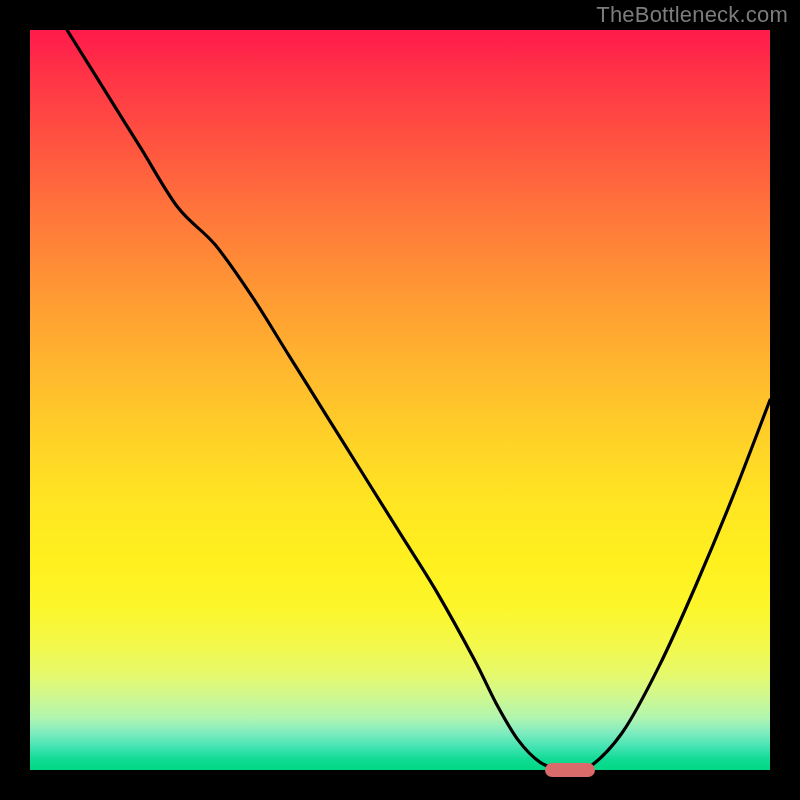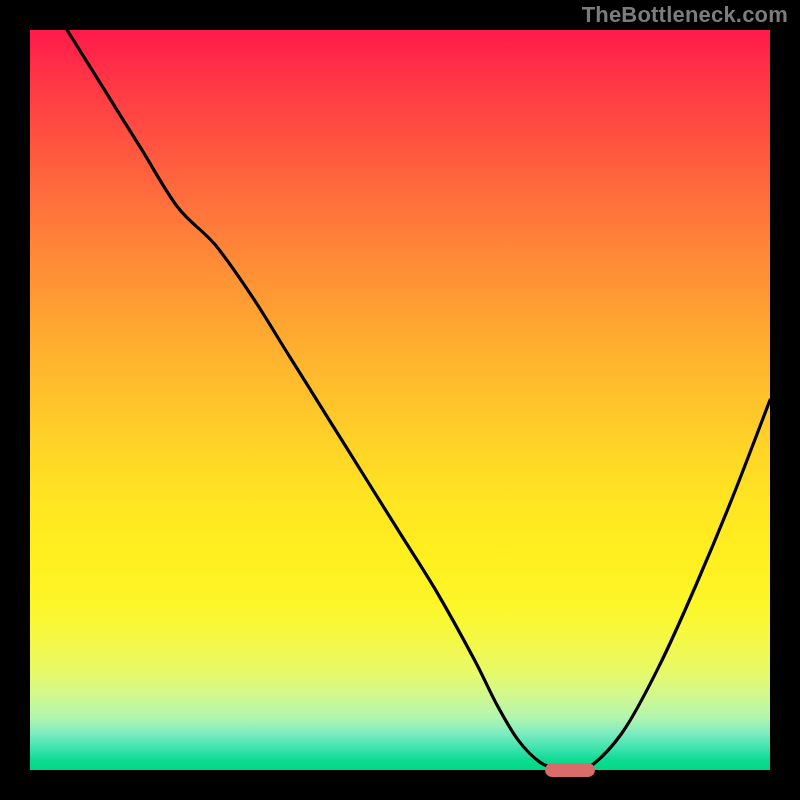--- a/index.html
+++ b/index.html
@@ -18,21 +18,21 @@
     width: 800px;
     height: 800px;
     background: #000;
   }
   .watermark {
     position: absolute;
     top: 2px;
     right: 12px;
     color: #7c7c7c;
     font-size: 22px;
-    font-weight: 700;
+    font-weight: 400;
     letter-spacing: 0.2px;
     z-index: 5;
   }
   .plot {
     position: absolute;
     left: 30px;
     top: 30px;
     width: 740px;
     height: 740px;
     background: linear-gradient(to bottom,

